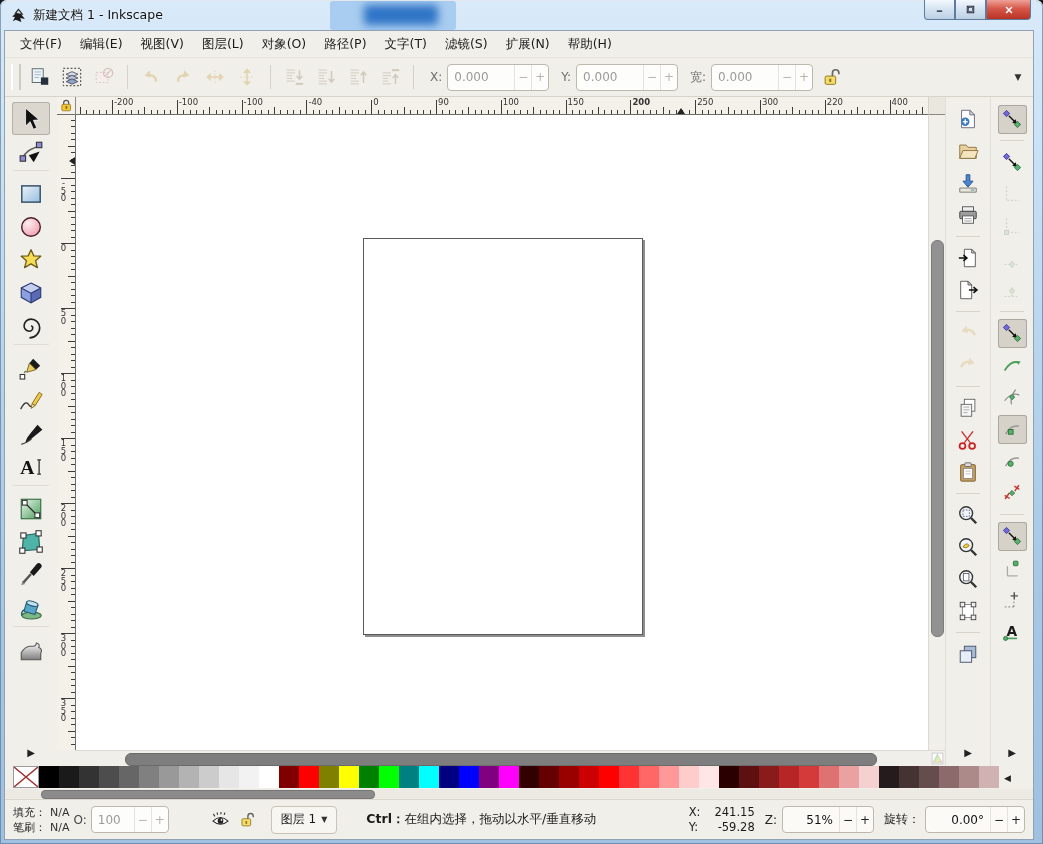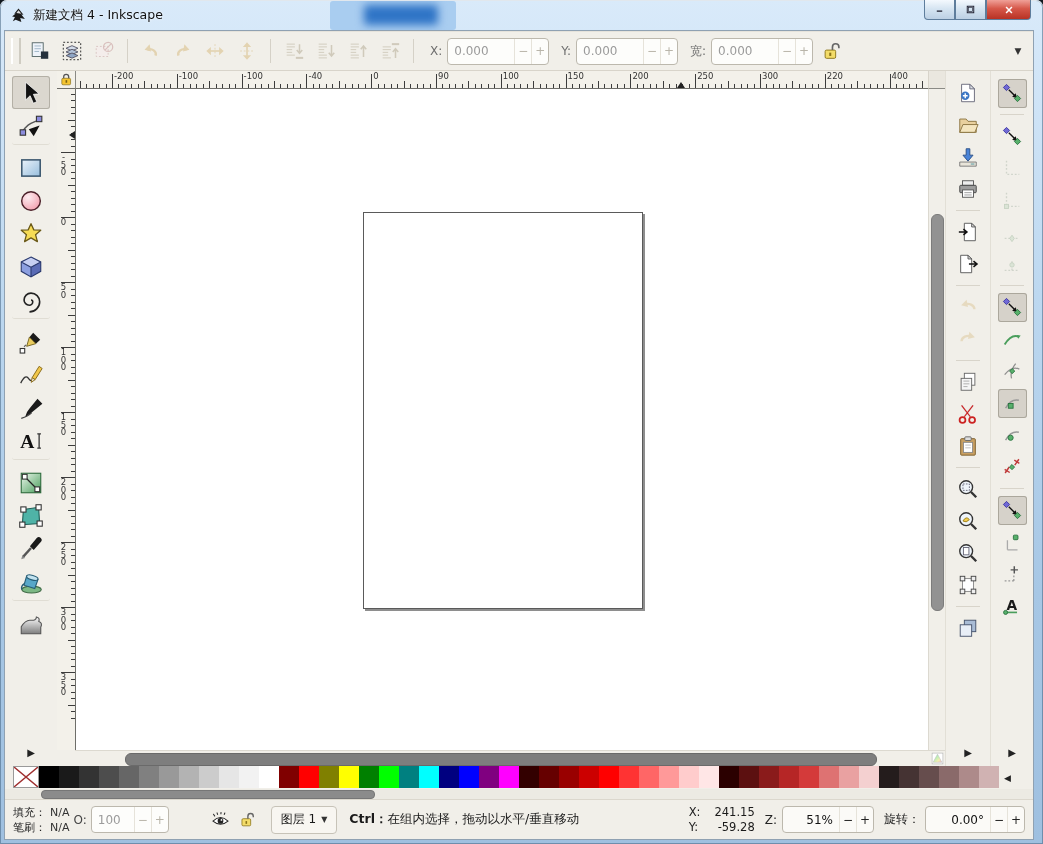--- a/index.html
+++ b/index.html
@@ -114,21 +114,21 @@
   .fs-row{display:flex;white-space:nowrap;}
   .fs-row .v{margin-left:4px;color:#333;}
   .o-group{display:flex;align-items:center;margin-left:4px;flex:0 0 auto;}
   .o-label{color:#444;margin-right:4px;}
   .spin.small .val{width:30px;}
   .icon-btn{width:27px;height:26px;display:flex;align-items:center;justify-content:center;border-radius:3px;flex:0 0 auto;}
   .icon-btn svg{width:19px;height:19px;}
   .layer-btn{height:26px;border:1px solid #c7c3b8;border-radius:4px;background:#f8f6f1;display:flex;align-items:center;
              padding:0 9px;gap:5px;margin-left:10px;white-space:nowrap;flex:0 0 auto;}
   .layer-caret{font-size:8px;color:#333;}
-  .status-msg{margin-left:12px;white-space:nowrap;overflow:hidden;color:#1a1a1a;font-size:12.5px;}
+  .status-msg{margin-left:29px;white-space:nowrap;overflow:hidden;color:#1a1a1a;font-size:12.5px;}
   .status-msg b{font-weight:bold;}
   .coords{display:flex;flex-direction:column;font-size:11.5px;line-height:15px;margin-left:auto;flex:0 0 auto;}
   .coords .row{display:flex;}
   .coords .lab{width:18px;color:#222;}
   .coords .cv{width:48px;text-align:right;}
   .z-group,.rot-group{display:flex;align-items:center;margin-left:10px;flex:0 0 auto;}
   .z-group .zlab,.rot-group .rlab{margin-right:5px;color:#222;white-space:nowrap;}
   .spin.active{background:#fbfaf7;}
   .spin.active .val{color:#111;text-align:right;}
   .spin.active .sbtn{color:#222;}
@@ -139,21 +139,21 @@
 <body>
 
 <div class="win">
   <div class="titlebar">
     <span class="title-icon">
       <svg viewBox="0 0 24 24">
           <path d="M12 2 L19 11 L16 10.5 L21 17 L14.5 15.5 L16 21 L8 18 L4 20 L7 14 L3 13.5 L8 9 L6 9.5 Z" fill="#1b1b1b"></path>
           <path d="M12 4.5 L16 9.5 L9 8.5 Z" fill="#fff" opacity=".85"></path>
         </svg>
     </span>
-    <span class="title-text">新建文档 4 - Inkscape</span>
+    <span class="title-text">新建文档 1 - Inkscape</span>
     <div class="blur-box">
         <div class="blur-inner"></div>
       </div>
     <div class="win-buttons">
       <div class="wbtn">
         <svg viewBox="0 0 24 24" width="13" height="13">
             <path d="M7 15 h10" stroke="#223" stroke-width="2.4"></path>
           </svg>
       </div>
       <div class="wbtn">
@@ -165,20 +165,32 @@
       <div class="wbtn close">
         <svg viewBox="0 0 24 24" width="14" height="14">
             <path d="M7 7 L17 17 M17 7 L7 17" stroke="#fff" stroke-width="2.6"></path>
           </svg>
       </div>
     </div>
   </div>
 
   <div class="client">
 
+    <div class="menubar" id="menubar">
+        <div class="menu-item">文件(F)</div>
+        <div class="menu-item">编辑(E)</div>
+        <div class="menu-item">视图(V)</div>
+        <div class="menu-item">图层(L)</div>
+        <div class="menu-item">对象(O)</div>
+        <div class="menu-item">路径(P)</div>
+        <div class="menu-item">文字(T)</div>
+        <div class="menu-item">滤镜(S)</div>
+        <div class="menu-item">扩展(N)</div>
+        <div class="menu-item">帮助(H)</div>
+      </div>
 
     <div class="toolbar">
       <div class="grip"></div>
       <div style="display:flex;align-items:center;" id="tool-options-buttons">
           <div class="tbtn">
             <svg viewBox="0 0 24 24">
               <rect x="3.5" y="3" width="12" height="15" fill="#eef3f9" stroke="#566"></rect>
               <path d="M6 6.5 h7 M6 9.5 h7 M6 12.5 h5" stroke="#9ab1c4" fill="none"></path>
               <rect x="13" y="12.5" width="8" height="8" fill="#25313d"></rect>
             </svg>
@@ -436,21 +448,21 @@
             </div>
           <div class="h-ruler" id="h-ruler">
               <div class="hlab" style="left: 38px;">-200</div>
               <div class="hlab" style="left: 102.8px;">-100</div>
               <div class="hlab" style="left: 167.6px;">-100</div>
               <div class="hlab" style="left: 232.4px;">-40</div>
               <div class="hlab" style="left: 297.2px;">0</div>
               <div class="hlab" style="left: 362px;">90</div>
               <div class="hlab" style="left: 426.8px;">100</div>
               <div class="hlab" style="left: 491.6px;">150</div>
-              <div class="hlab" style="left: 556.4px;">200</div>
+              <div class="hlab" style="left: 556.4px; font-weight: bold;">200</div>
               <div class="hlab" style="left: 621.2px;">250</div>
               <div class="hlab" style="left: 686px;">300</div>
               <div class="hlab" style="left: 750.8px;">220</div>
               <div class="hlab" style="left: 815.6px;">400</div>
               <div class="htick" style="left: 3.6px; height: 7px;"></div>
               <div class="htick" style="left: 10.08px; height: 4.5px;"></div>
               <div class="htick" style="left: 16.56px; height: 4.5px;"></div>
               <div class="htick" style="left: 23.04px; height: 4.5px;"></div>
               <div class="htick" style="left: 29.52px; height: 4.5px;"></div>
               <div class="htick" style="left: 36px; height: 14px;"></div>

